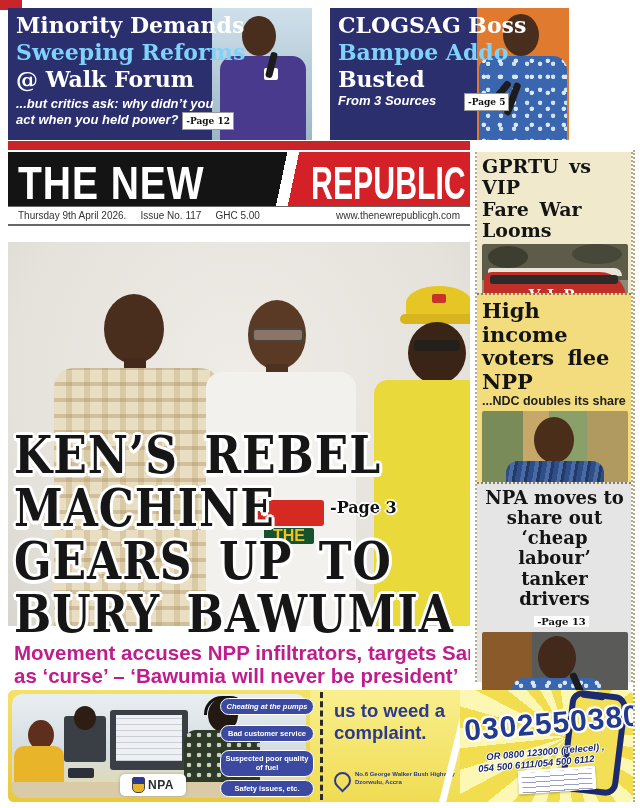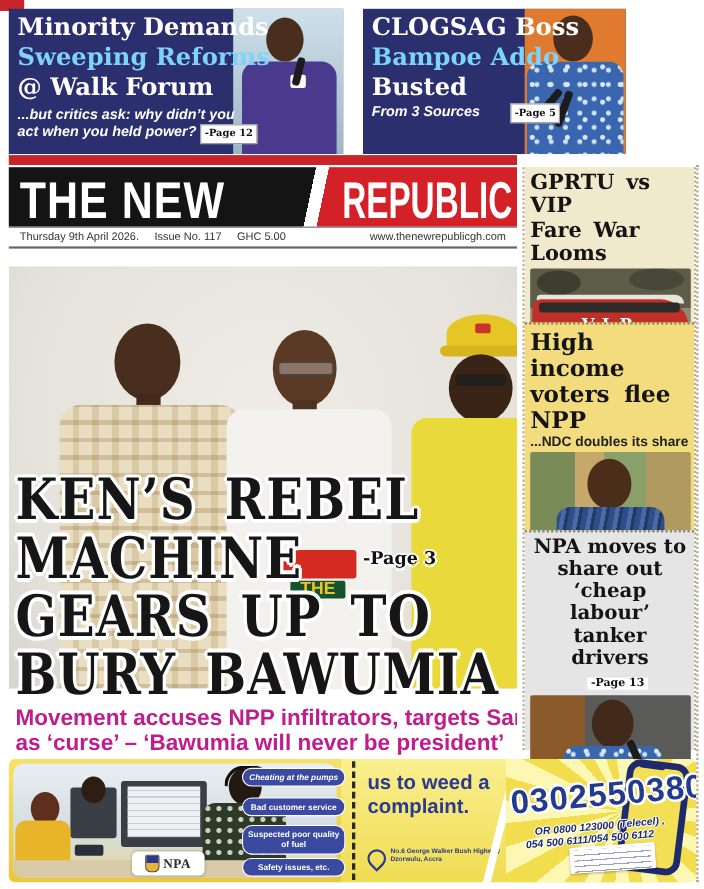--- a/index.html
+++ b/index.html
@@ -86,21 +86,21 @@
   .wheel{position:absolute;bottom:4px;width:15px;height:15px;background:#1b1b1b;border-radius:50%;}
 
   
   .pill{position:absolute;left:212px;width:94px;background:#3b4aa0;color:#fff;border:1px solid #fff;
      border-radius:9px;font-size:7.5px;font-weight:bold;text-align:center;padding:3px 2px;box-sizing:border-box;line-height:1.25;}
 
   
   .bottom-ad{left:8px;top:690px;width:625px;height:112px;background:linear-gradient(180deg,#f9ef8e,#f0dc52);
      border-radius:6px;overflow:hidden;}
   .ad-left{position:absolute;left:0;top:0;width:302px;height:112px;
-     background:linear-gradient(180deg,#f4e268,#e9c83e);font-family:Liberation Serif, serif;}
+     background:linear-gradient(180deg,#f4e268,#e9c83e);}
   .ad-photo{position:absolute;left:4px;top:4px;width:294px;height:104px;border-radius:10px;overflow:hidden;
      background:linear-gradient(180deg,#e9eef1 0%,#d4dde2 55%,#e6d8a2 100%);}
   .monitor{position:absolute;background:#3a3f45;border-radius:3px;}
   .screen{position:absolute;background:#eef0f4;
      background-image:repeating-linear-gradient(0deg,#c9cdd6 0 1px,transparent 1px 6px);}
   .desk{position:absolute;left:0;bottom:0;width:100%;height:16px;background:#d9cba8;}
   .npa-logo{position:absolute;left:112px;bottom:6px;width:66px;height:22px;background:#fff;border-radius:5px;
      display:flex;align-items:center;justify-content:center;gap:3px;box-shadow:0 0 3px rgba(0,0,0,.25);}
   .npa-shield{width:11px;height:14px;background:linear-gradient(180deg,#2b3990 0 45%,#e8b42a 45% 100%);
      border-radius:2px 2px 5px 5px;border:1px solid #444;}

